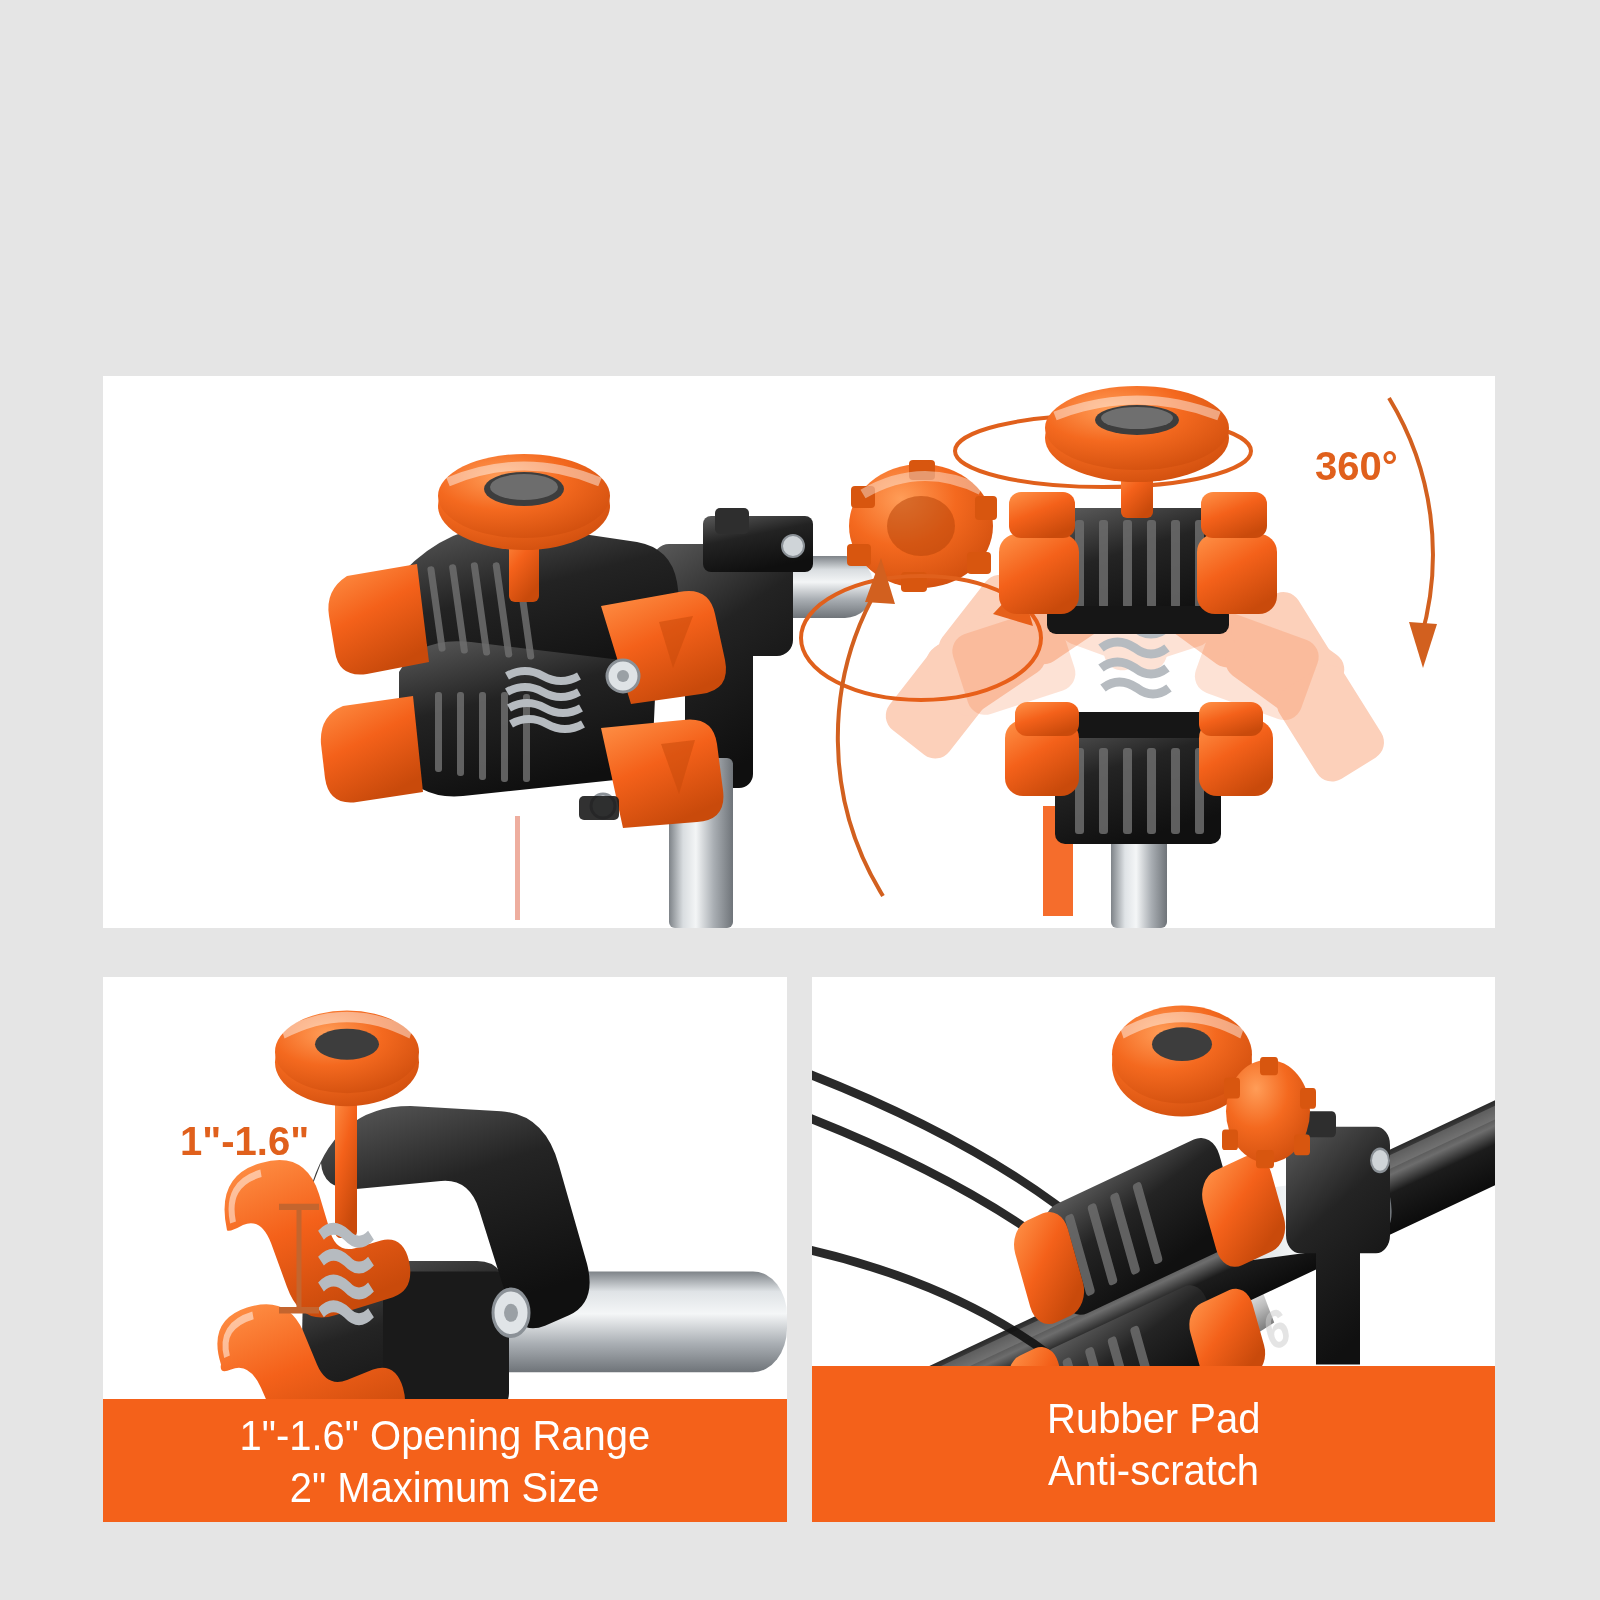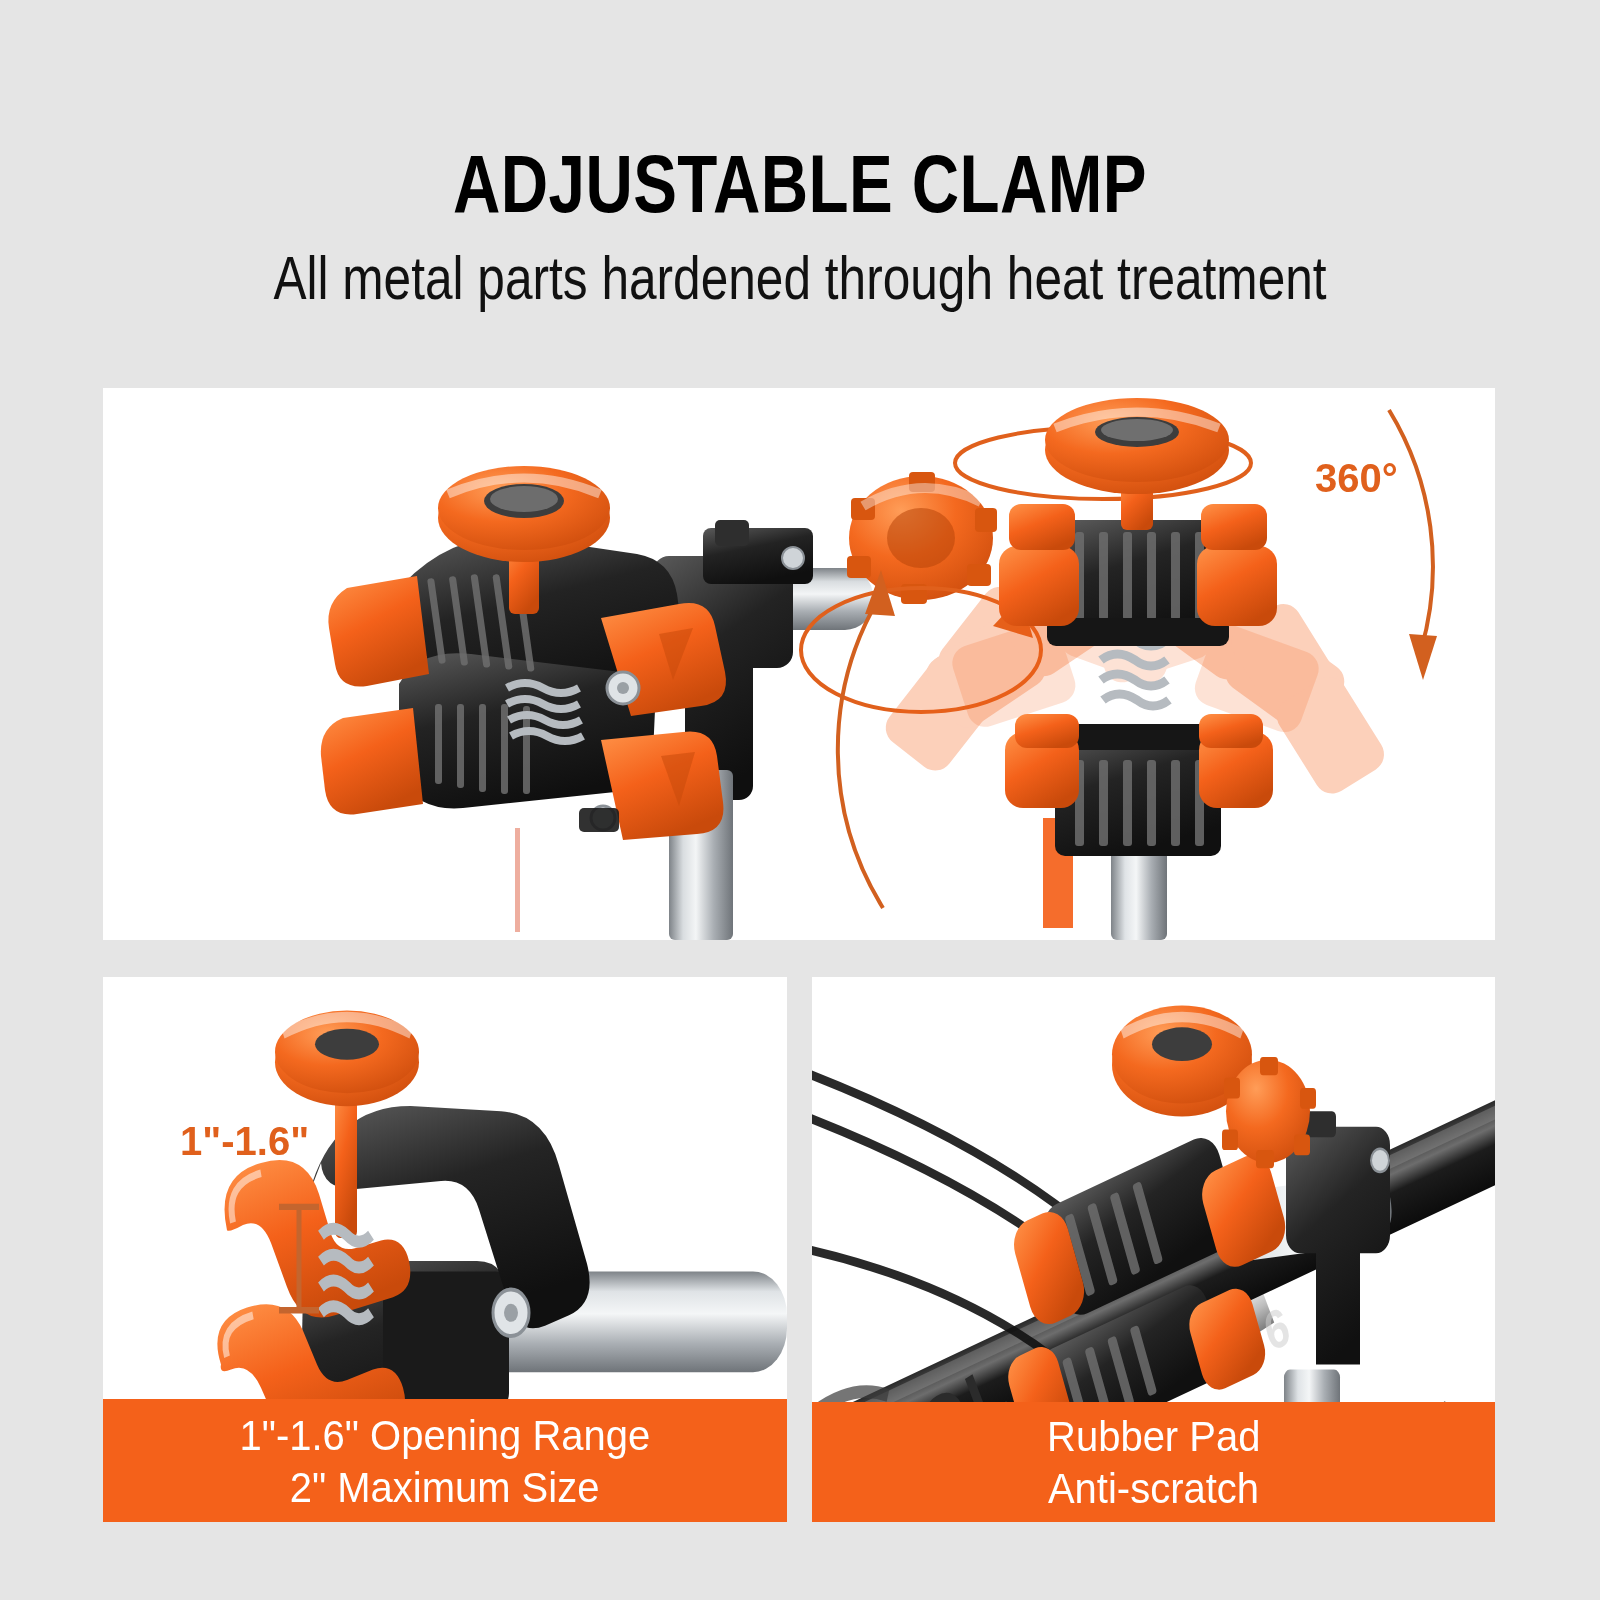--- a/index.html
+++ b/index.html
@@ -24,37 +24,37 @@
   .subtitle {
     position: absolute; left: 0; top: 243px; width: 1600px;
     text-align: center; color: #111;
     font-family: "Liberation Sans Narrow", "Liberation Sans", sans-serif;
     font-weight: 400; font-size: 62px; line-height: 70px;
     transform: scaleX(0.80); transform-origin: 50% 50%;
   }
 
   
   .panel { position: absolute; background: #ffffff; overflow: hidden; }
-  #panel-top    { left: 103px; top: 388px;  width: 1392px; height: 552px; }
+  #panel-top    { left: 103px; top: 376px;  width: 1392px; height: 552px; }
   #panel-bl     { left: 103px; top: 977px;  width: 684px;  height: 545px; }
   #panel-br     { left: 812px; top: 977px;  width: 683px;  height: 545px; }
 
   .photo { position: absolute; left: 0; top: 0; right: 0; bottom: 0; background: #fff; overflow: hidden; }
 
   .caption {
     position: absolute; left: 0; right: 0; bottom: 0;
     background: #f4611a; color: #ffffff;
     display: flex; flex-direction: column;
     align-items: center; justify-content: center;
     font-family: "Liberation Sans Narrow", "Liberation Sans", sans-serif;
     font-weight: 400; text-align: center;
   }
   #caption-top { height: 110px; font-size: 44px; }
   #caption-bl  { height: 123px; font-size: 43px; line-height: 52px; }
-  #caption-br  { height: 120px; font-size: 43px; line-height: 52px; }
+  #caption-br  { height: 156px; font-size: 43px; line-height: 52px; }
   .caption .cline { display: block; white-space: nowrap; transform: scaleX(0.93); }
 
   .svgart { position:absolute; left:0; top:0; width:100%; height:100%; }
 
   
   .deg-label {
     position: absolute; color: #e0601c;
     font-family: "Liberation Sans", sans-serif;
     font-weight: 700; font-size: 40px; white-space: nowrap;
   }
@@ -63,24 +63,20 @@
     position: absolute; color: #e0601c;
     font-family: "Liberation Sans", sans-serif;
     font-weight: 700; font-size: 40px; white-space: nowrap;
   }
 </style>
 </head>
 <body>
 
 <div id="page">
 
-  <div class="header">
-    <div class="title">ADJUSTABLE CLAMP</div>
-    <div class="subtitle">All metal parts hardened through heat treatment</div>
-  </div>
 
   <div class="panel" id="panel-top">
 
     <div class="photo">
 
       <svg class="svgart" viewBox="0 0 1392 552" preserveAspectRatio="none">
         <defs>
           <linearGradient id="tube" x1="0" y1="0" x2="0" y2="1">
             <stop offset="0%" stop-color="#7e8388"></stop>
             <stop offset="22%" stop-color="#d9dde0"></stop>

